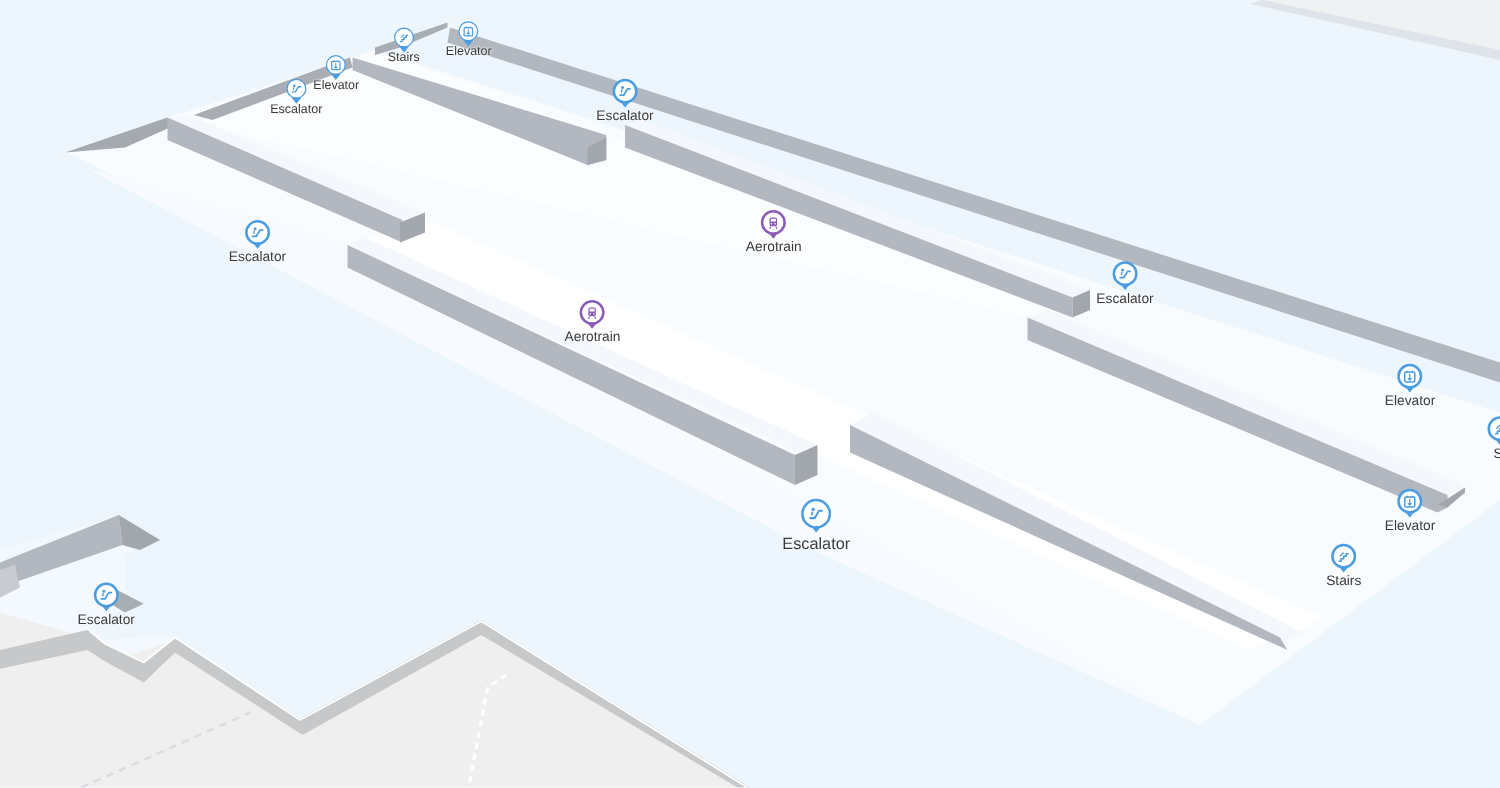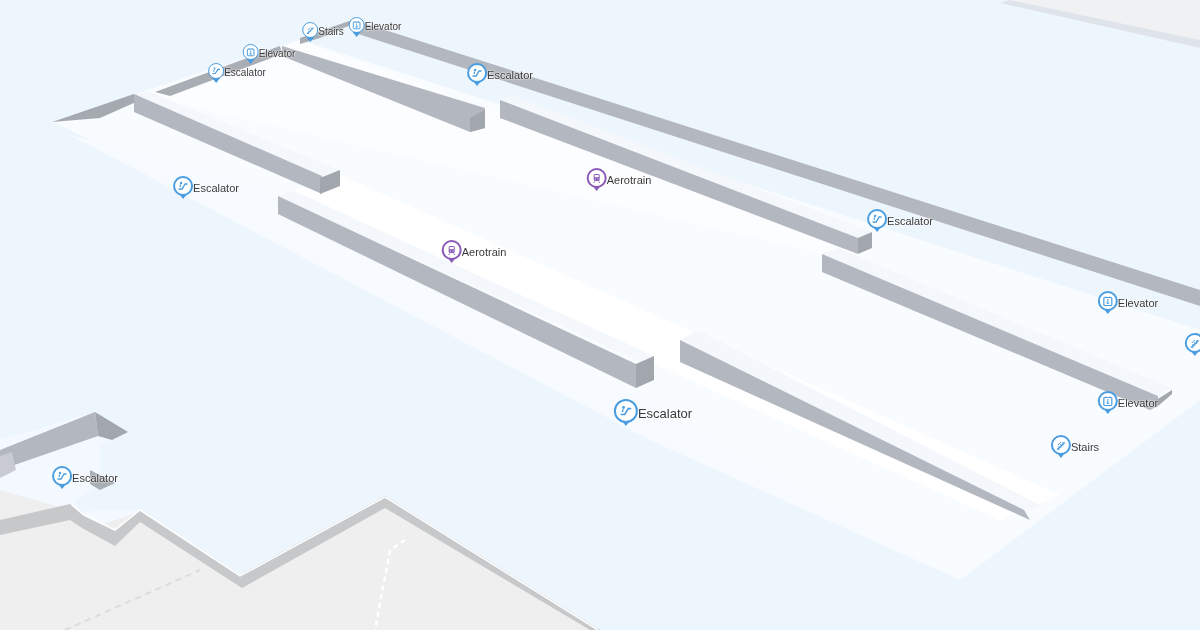--- a/index.html
+++ b/index.html
@@ -1,18 +1,18 @@
 <!DOCTYPE html>
 <html><head>
   <meta charset="utf-8">
   <style>
     html, body { margin:0; padding:0; }
     body { width:1200px; height:630px; overflow:hidden; background:#eef6fd; font-family:"Liberation Sans", sans-serif; position:relative; }
     #map { position:absolute; left:0; top:0; width:1200px; height:630px; }
-    .poi { position:absolute; transform:translate(-50%, -100%); display:flex; flex-direction:row; align-items:center; cursor:pointer;text-align:center; }
+    .poi { position:absolute; transform:translate(-50%, -100%); display:flex; flex-direction:column; align-items:center; cursor:pointer;text-align:center; }
     .pin { position:relative; border-radius:50%; background:#fff; display:flex; align-items:center; justify-content:center; box-sizing:border-box; }
     .pin::after { content:""; position:absolute; left:50%; bottom:-5px; transform:translateX(-50%); border-left:4px solid transparent; border-right:4px solid transparent; border-top:5px solid var(--c); }
     .pin svg { display:block; }
     .poi .label { color:#3a3a3a; white-space:nowrap; margin-top:4px; text-shadow:0 0 2px #fff, 0 0 2px #fff; }
     .sz-s .pin { width:16px; height:16px; border:1.5px solid var(--c); }
     .sz-s .label { font-size:10px; margin-top:3px; }
     .sz-m .pin { width:20px; height:20px; border:2px solid var(--c); }
     .sz-m .label { font-size:11px; }
     .sz-l .pin { width:24px; height:24px; border:2px solid var(--c); }
     .sz-l .label { font-size:13px; }

